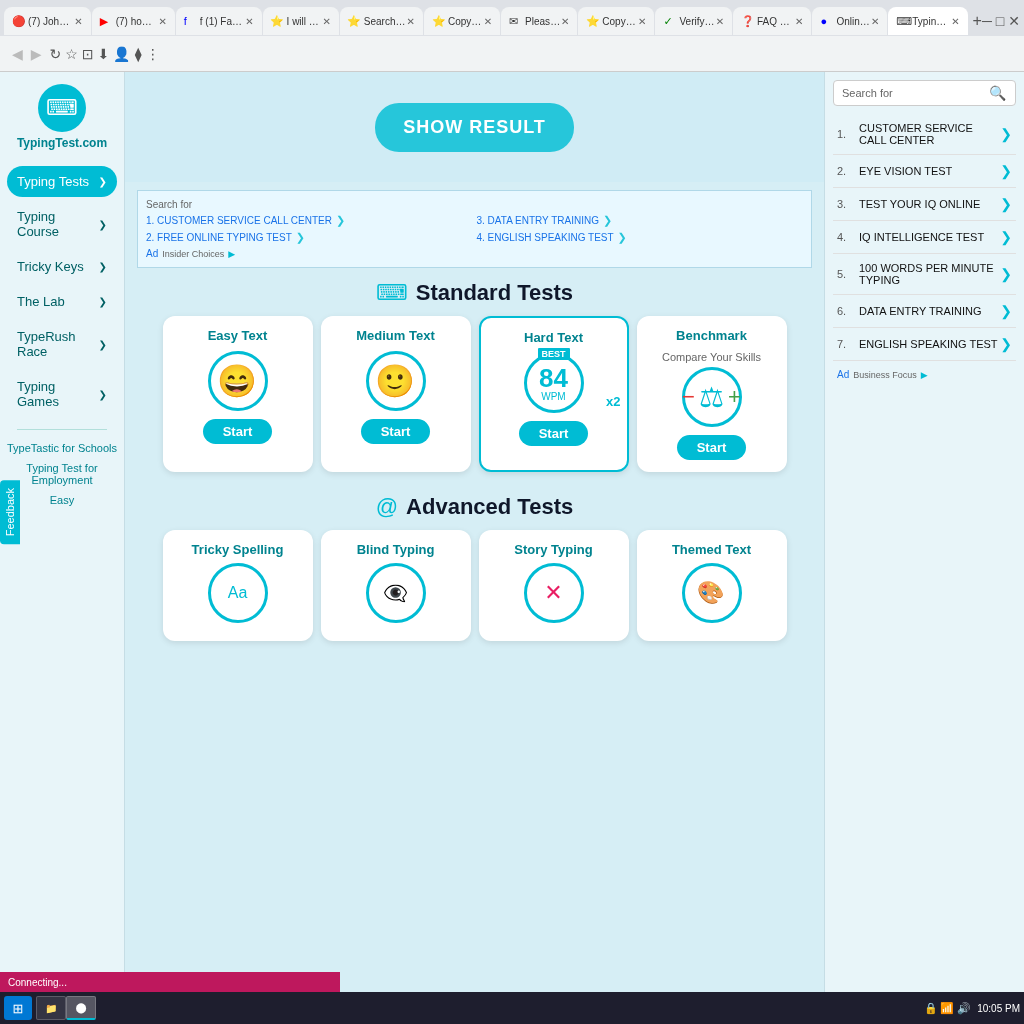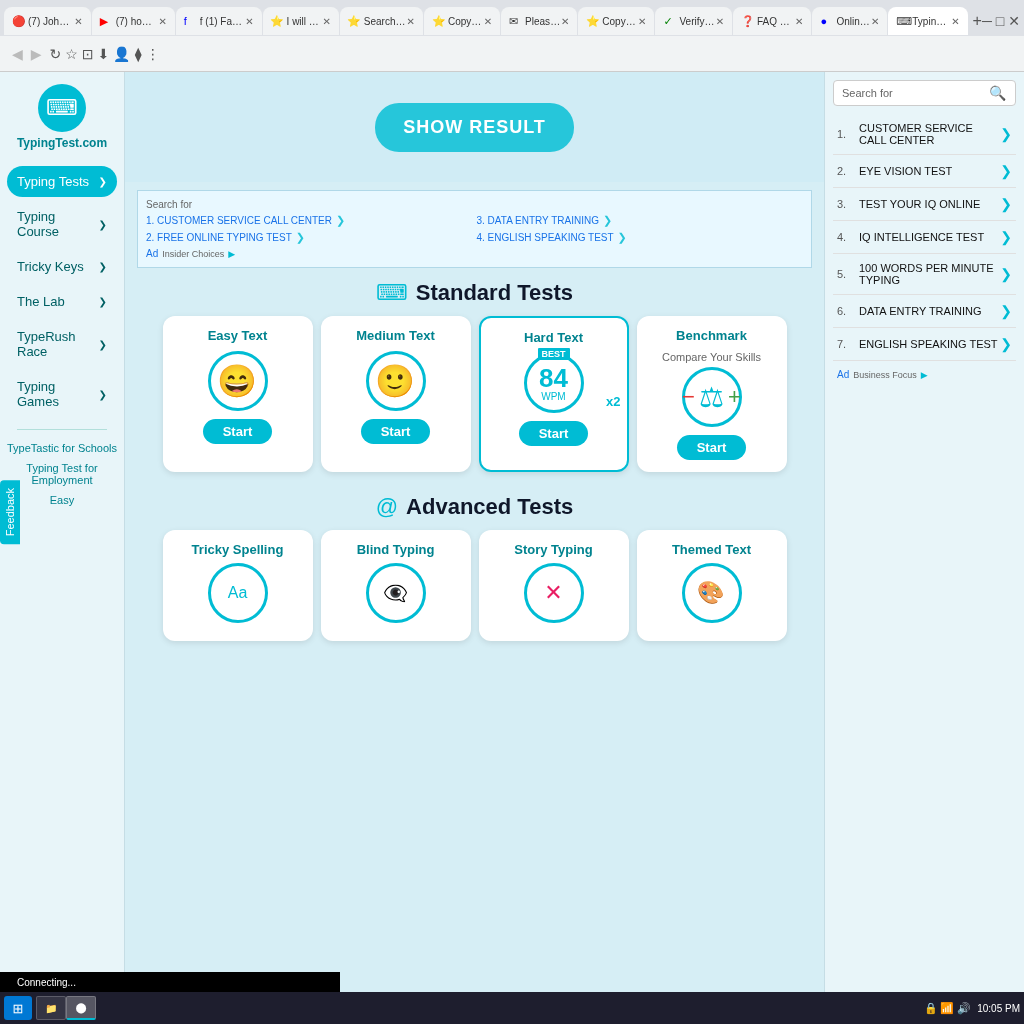--- a/index.html
+++ b/index.html
@@ -100,21 +100,21 @@
     
     .taskbar { position: fixed; bottom: 0; left: 0; right: 0; height: 32px; background: #1e1e2e; display: flex; align-items: center; padding: 0 4px; z-index: 1000; }
     .taskbar-start { background: #0078d4; border: none; color: white; width: 28px; height: 24px; border-radius: 3px; font-size: 13px; cursor: pointer; display: flex; align-items: center; justify-content: center; margin-right: 4px; }
     .taskbar-app { background: rgba(255,255,255,0.1); border: 1px solid rgba(255,255,255,0.2); color: white; font-size: 10px; padding: 2px 8px; border-radius: 2px; cursor: pointer; height: 24px; display: flex; align-items: center; gap: 4px; }
     .taskbar-app.active { background: rgba(255,255,255,0.25); border-bottom: 2px solid #00bcd4; }
     .taskbar-right { margin-left: auto; display: flex; align-items: center; gap: 6px; font-size: 10px; color: white; }
     .taskbar-time { font-size: 10px; color: white; text-align: right; }
     .tray-icons { display: flex; gap: 3px; align-items: center; }
     .tray-icon { font-size: 11px; }
 
-    .connecting-bar { position: fixed; bottom: 32px; left: 0; width: 340px; height: 20px; background: #000000; color: white; font-size: 10px; display: flex; align-items: center; padding: 0 17px; }
+    .connecting-bar { position: fixed; bottom: 32px; left: 0; width: 340px; height: 20px; background: #be185d; color: white; font-size: 10px; display: flex; align-items: center; padding: 0 8px; }
   </style>
 </head>
 <body>
 
 <div>
   <div class="tab-bar">
 
     <div class="tab">
         <span class="tab-favicon">🔴</span>
         <span style="overflow:hidden;text-overflow:ellipsis;font-size:10px">(7) Johnny C...</span>

